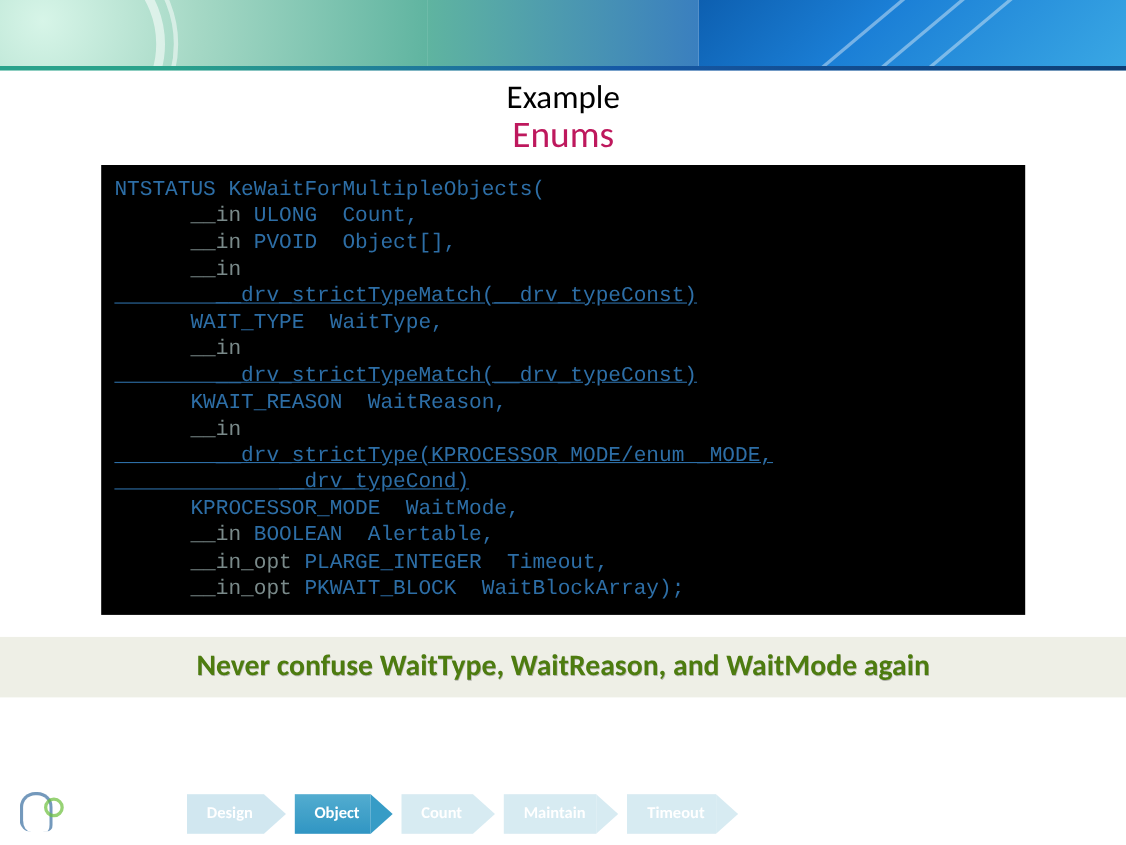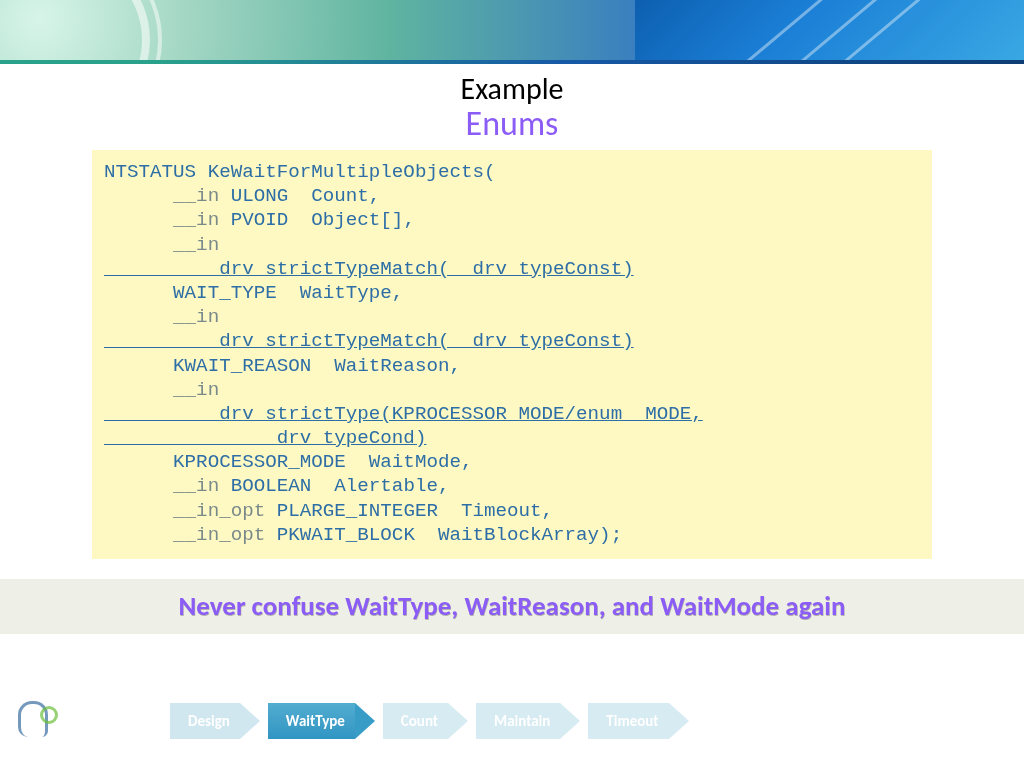--- a/index.html
+++ b/index.html
@@ -65,55 +65,55 @@
   .title {
     text-align: center;
     font-size: 30px;
     color: #000;
     margin-top: 6px;
     font-weight: 400;
   }
   .subtitle {
     text-align: center;
     font-size: 34px;
-    color: #8b5cf6;
+    color: #be185d;
     margin-top: -4px;
     font-weight: 400;
   }
 
   .codebox {
     margin: 6px 92px 0 92px;
-    background: #fef9c3;
+    background: #000000;
     padding: 10px 12px 12px 12px;
     font-family: Consolas, "Courier New", monospace;
     font-size: 19.2px;
     color: #2d6ea6;
     line-height: 1.26;
     white-space: pre;
   }
   .cb-gray { color: #7a8a8a; }
   .cb-link { color: #2d6ea6; text-decoration: underline; }
 
   .callout-band {
     margin-top: 20px;
     width: 100%;
     background: #eeefe6;
     padding: 10px 0 12px 0;
   }
   .callout {
     text-align: center;
     font-size: 27px;
-    color: #8b5cf6;
+    color: #4d7c0f;
     font-weight: 600;
     text-shadow: 0.5px 0.5px 0.5px rgba(0,0,0,0.25);
   }
 
   .footer {
     position: absolute;
-    bottom: 25px;
+    bottom: 6px;
     left: 0;
     width: 100%;
     height: 56px;
   }
   .logo {
     position: absolute;
     left: 18px; bottom: 0;
     width: 40px; height: 42px;
   }
   .logo .head {
@@ -222,21 +222,21 @@
     <div class="head"></div>
     <div class="gear-small"></div>
   </div>
   <div class="arrows">
     <div class="arrow fade a-design">
       <div class="body"></div><div class="tip"></div>
       <span>Design</span>
     </div>
     <div class="arrow solid a-develop">
       <div class="body"></div><div class="tip"></div>
-      <span>WaitType</span>
+      <span>Object</span>
     </div>
     <div class="arrow fade a-test">
       <div class="body"></div><div class="tip"></div>
       <span>Count</span>
     </div>
     <div class="arrow fade a-install">
       <div class="body"></div><div class="tip"></div>
       <span>Maintain</span>
     </div>
     <div class="arrow fade a-maintain">

